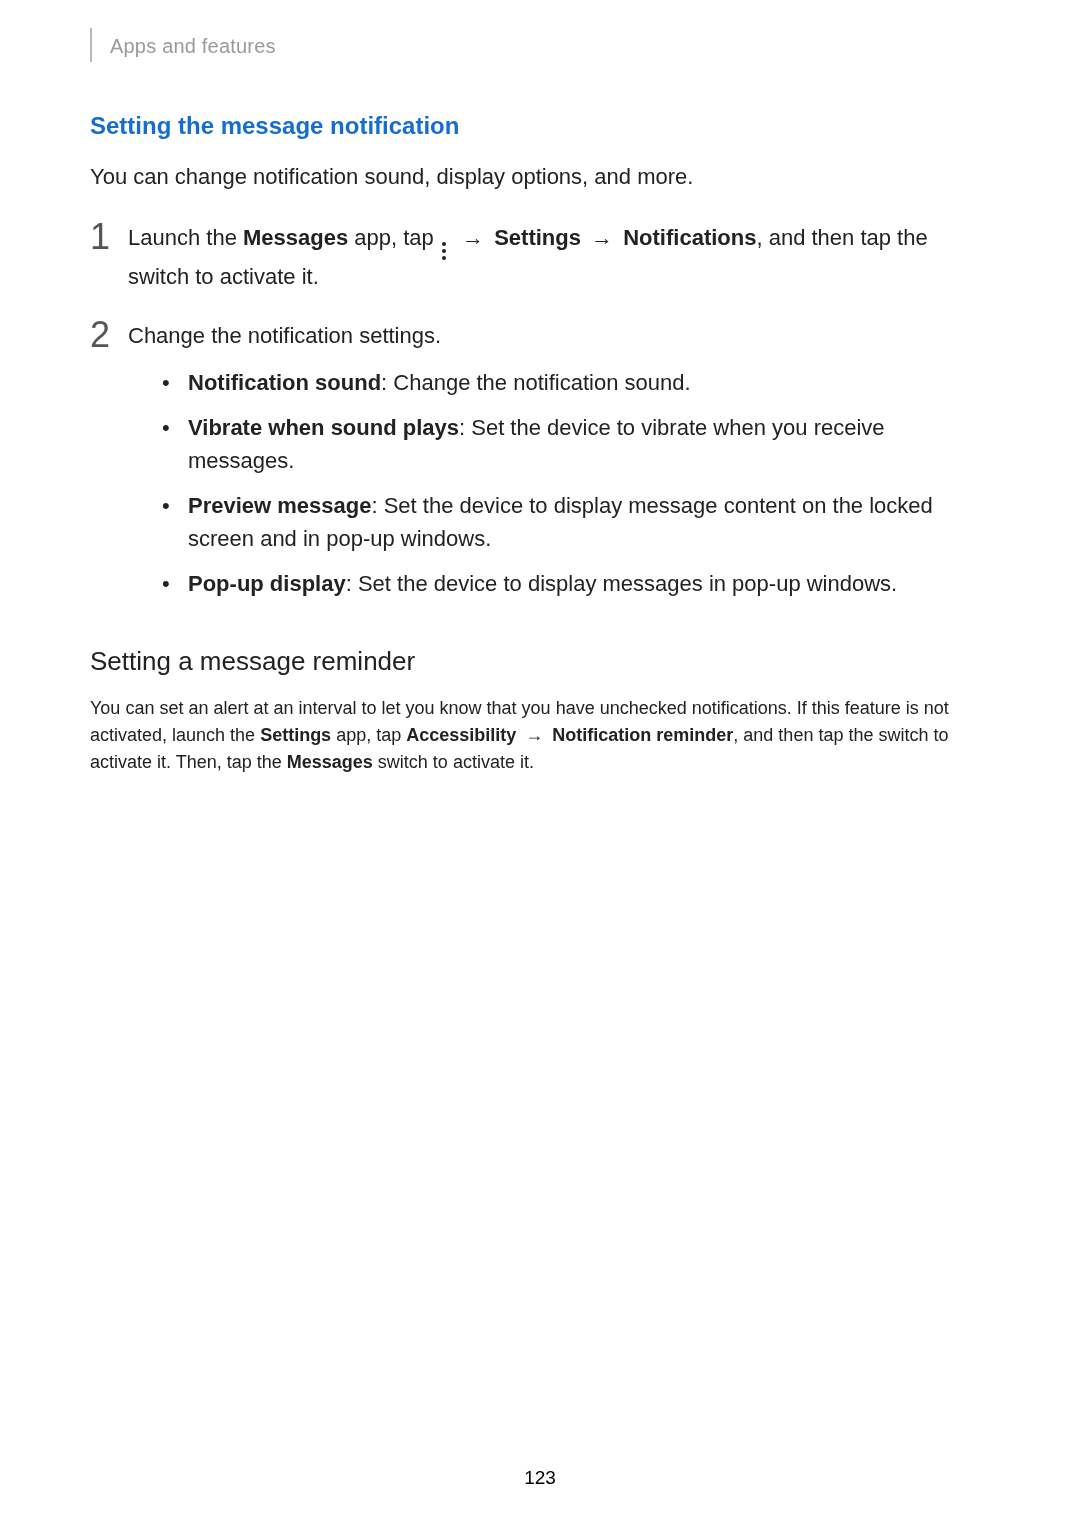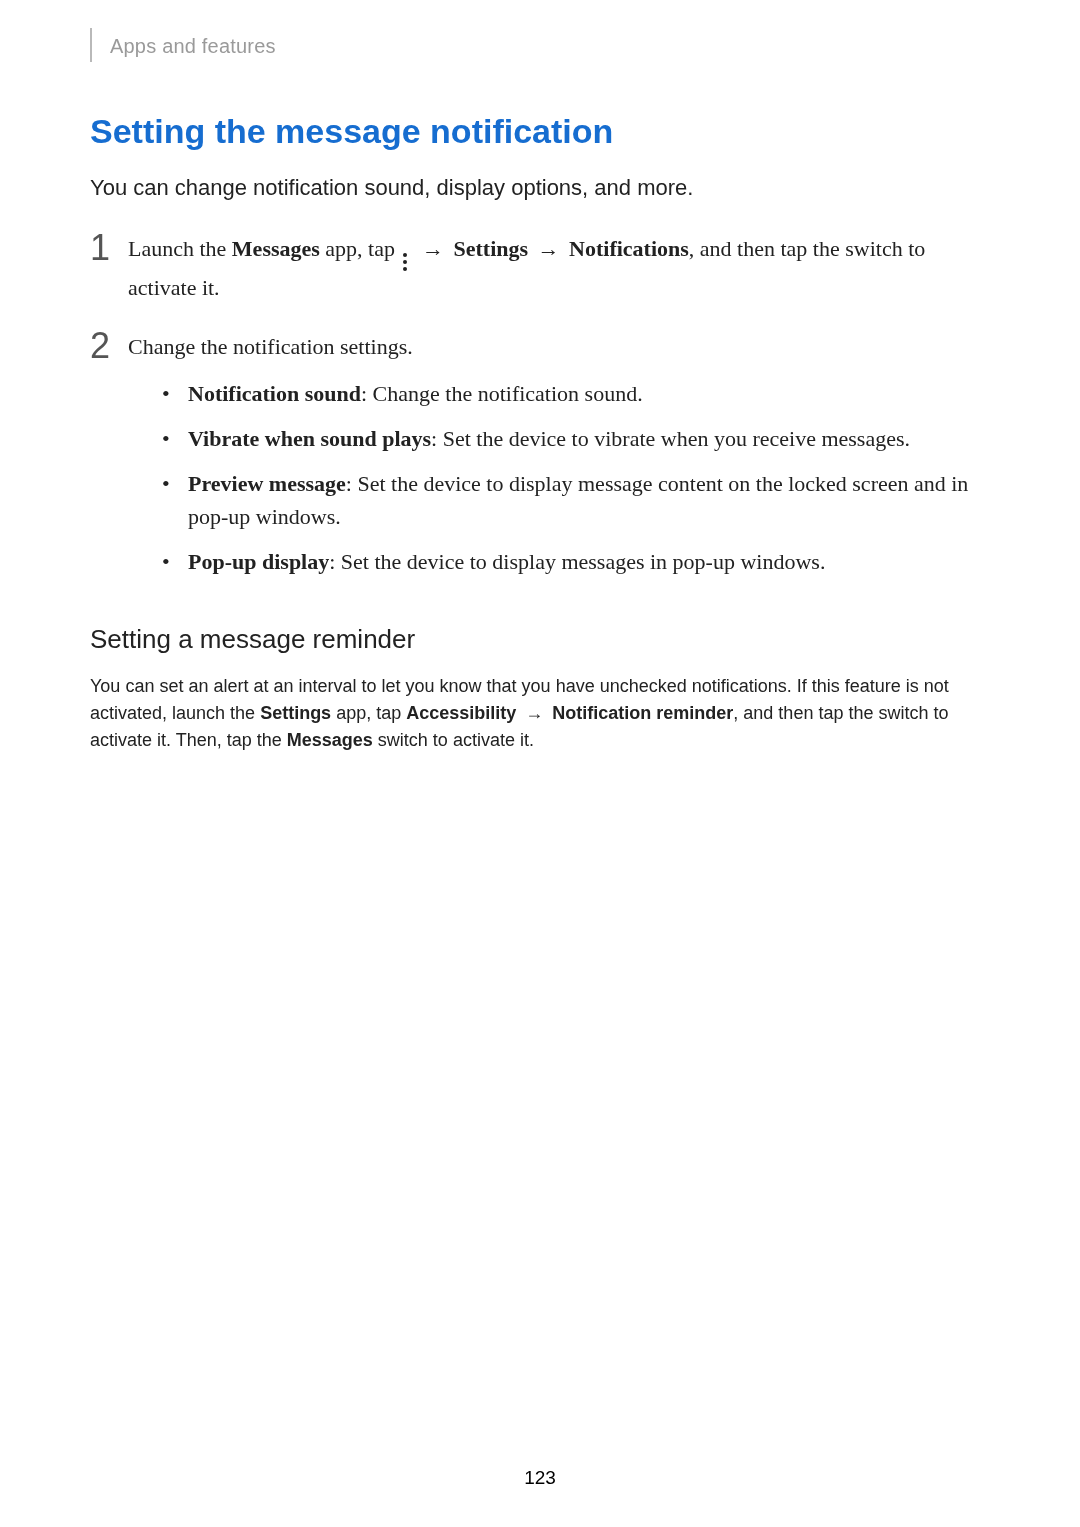--- a/index.html
+++ b/index.html
@@ -29,21 +29,21 @@
     margin-right: 18px;
     margin-top: -2px;
   }
   .header-text {
     font-size: 20px;
     color: #9a9a9a;
     letter-spacing: 0.2px;
   }
   h2.section-title {
     color: #166dd0;
-    font-size: 34px;
+    font-size: 24px;
     font-weight: 600;
     margin: 0 0 22px 0;
   }
   p.intro {
     font-size: 22px;
     margin: 0 0 28px 0;
     line-height: 1.4;
   }
   .steps {
     margin-top: 4px;
@@ -59,21 +59,20 @@
     color: #555;
     width: 38px;
     flex: 0 0 38px;
     line-height: 1;
     margin-top: -2px;
   }
   .step-body {
     flex: 1;
     font-size: 22px;
     line-height: 1.5;
-    font-family: Liberation Serif, serif;
   }
   .bullets {
     margin: 14px 0 0 0;
     padding: 0 0 0 34px;
     list-style: none;
   }
   .bullets li {
     position: relative;
     padding-left: 26px;
     margin-bottom: 12px;

